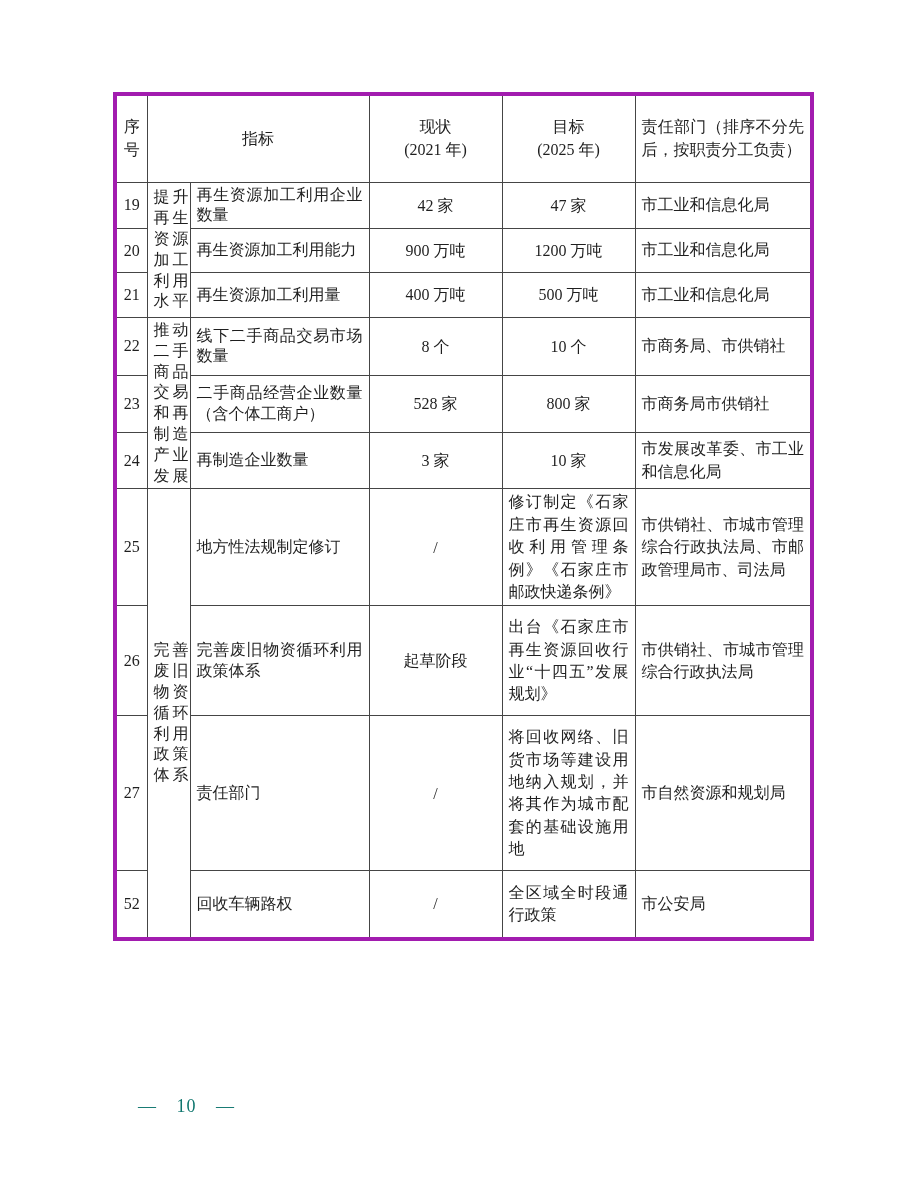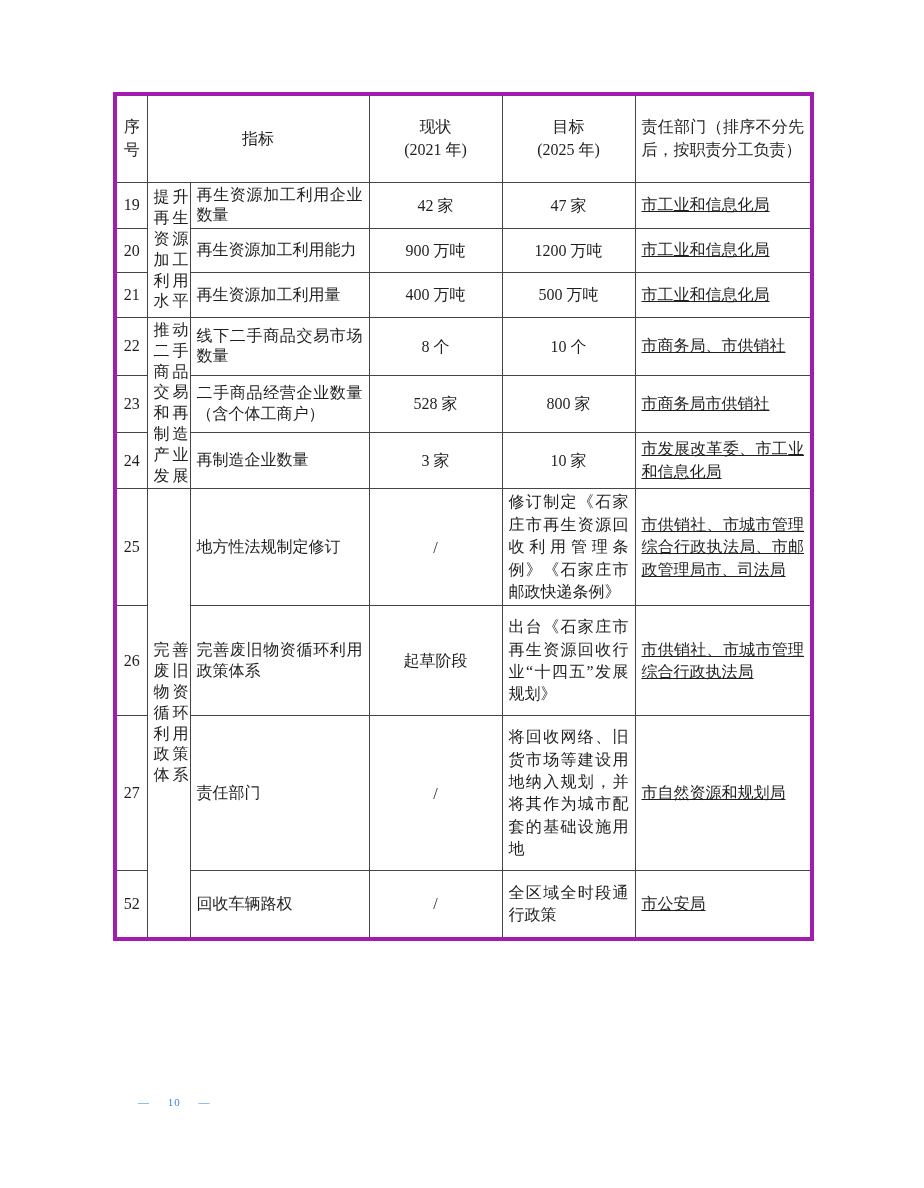--- a/index.html
+++ b/index.html
@@ -47,26 +47,26 @@
   .vtext{
     width:40px;margin:0 auto;
     letter-spacing:3px;
     line-height:1.3;
     word-break:break-all;
     text-align:left;
   }
   .c-ind{text-align:justify;line-height:1.3;padding:1px 8px;}
   .c-val{text-align:center;line-height:1.35;}
   .c-target-long{text-align:justify;line-height:1.4;padding:4px 8px;}
-  .c-dept{text-align:justify;line-height:1.4;padding:4px 8px;text-decoration:underline;}
+  .c-dept{text-align:justify;line-height:1.4;padding:4px 8px;}
   .page-number{
     position:absolute;
     left:138px;top:1096px;
-    font-size:11px;
-    color:#3b82f6;
+    font-size:18px;
+    color:#0f766e;
     word-spacing:14px;
     letter-spacing:1px;
   }
 </style>
 </head>
 <body>
 
 <div class="sheet">
 
   <table class="doc-table">

